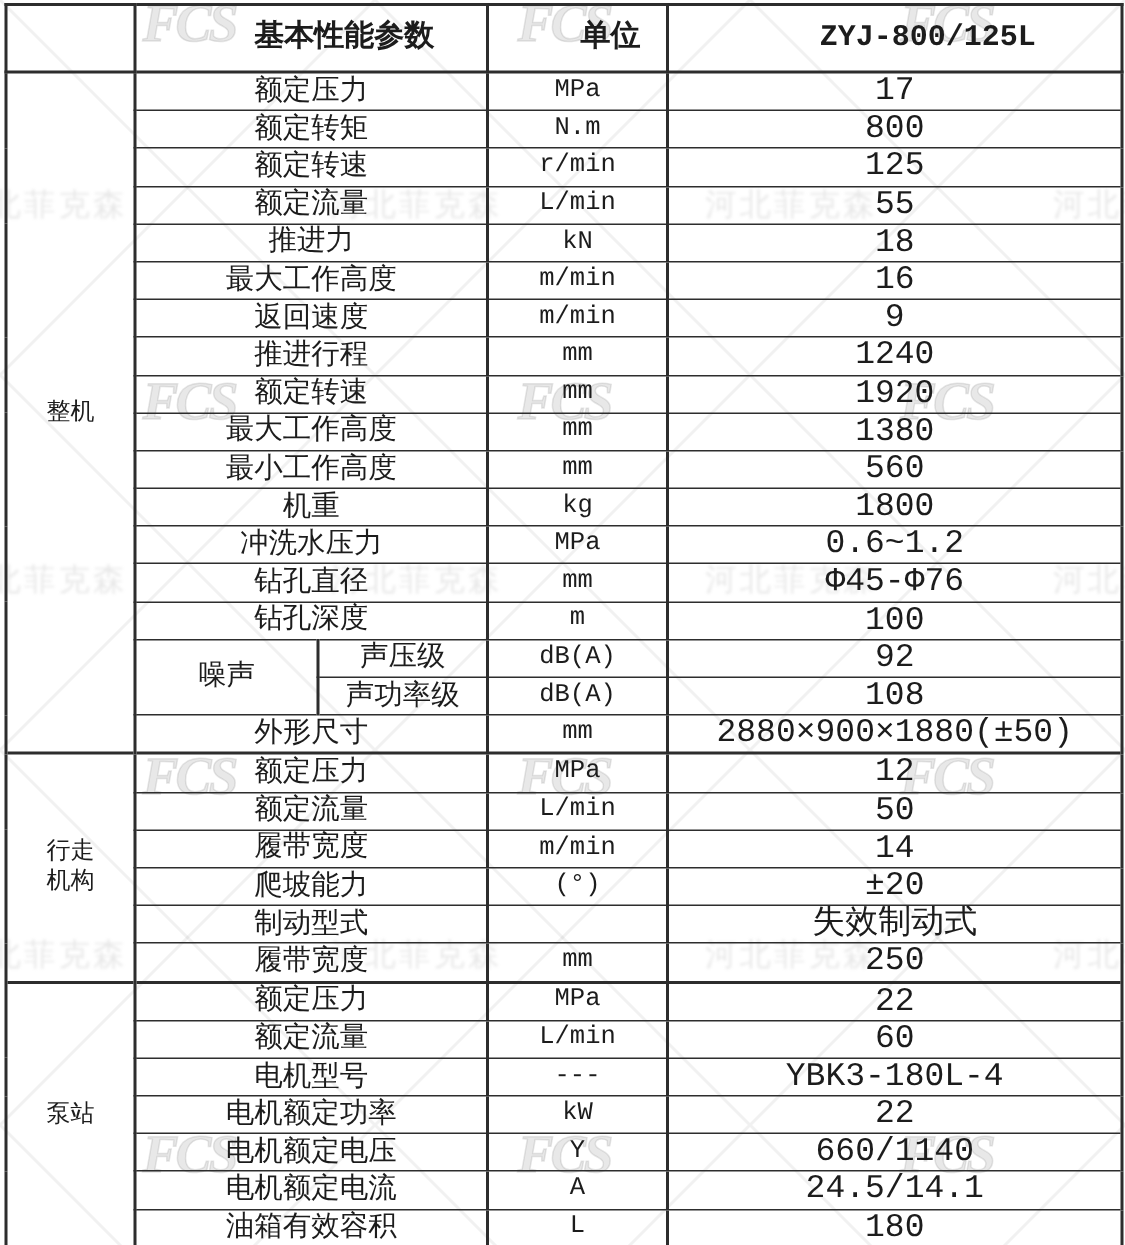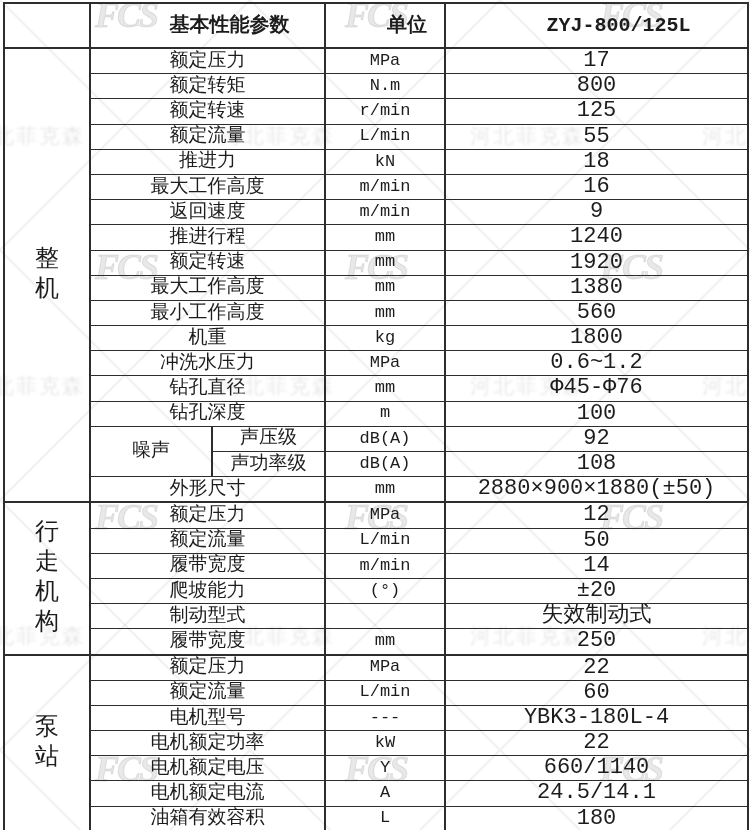--- a/index.html
+++ b/index.html
@@ -64,21 +64,21 @@
   }
   tbody tr { height: 25.2px; }
   tr.section-start td { border-top-width: 2px; text-align: center; }
 
   .c-param, .c-param-a, .c-param-b { font-size: 19px; }
   .c-unit { font-size: 17px; }
   .c-val  { font-size: 22px; }
   .group-label {
     display: inline-block;
     max-width: 44px;
-    font-size: 24px;
+    font-size: 16px;
     line-height: 1.25;
   }
 </style>
 </head>
 <body>
 
 <div class="wm-layer">
   <svg class="wm-lines" width="750" height="830">
     <defs>
       <pattern id="diag" width="250" height="250" patternUnits="userSpaceOnUse">

